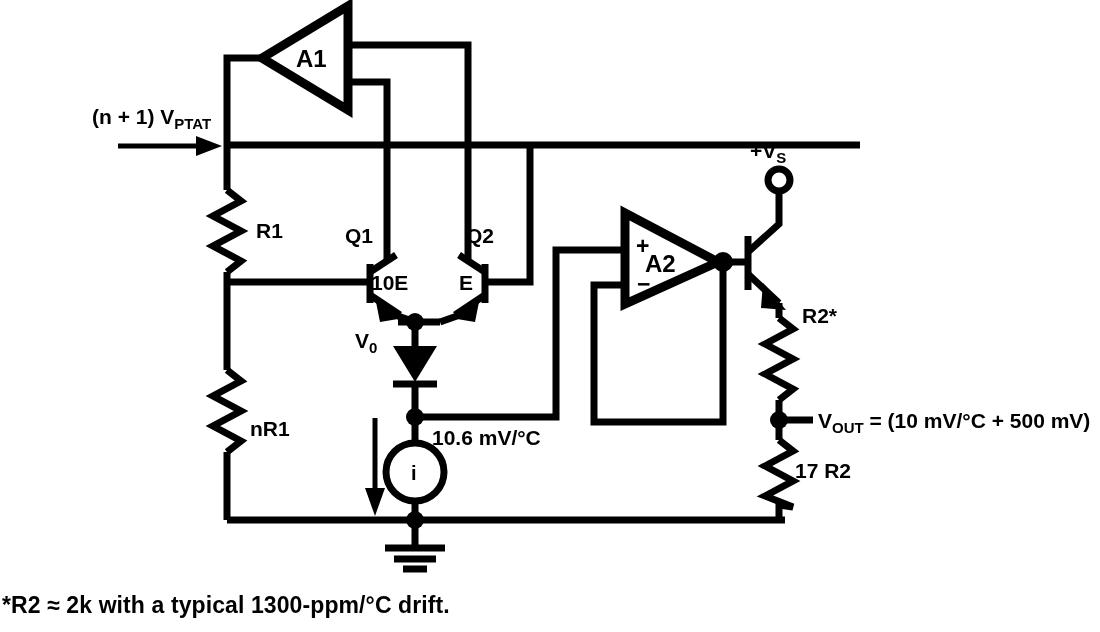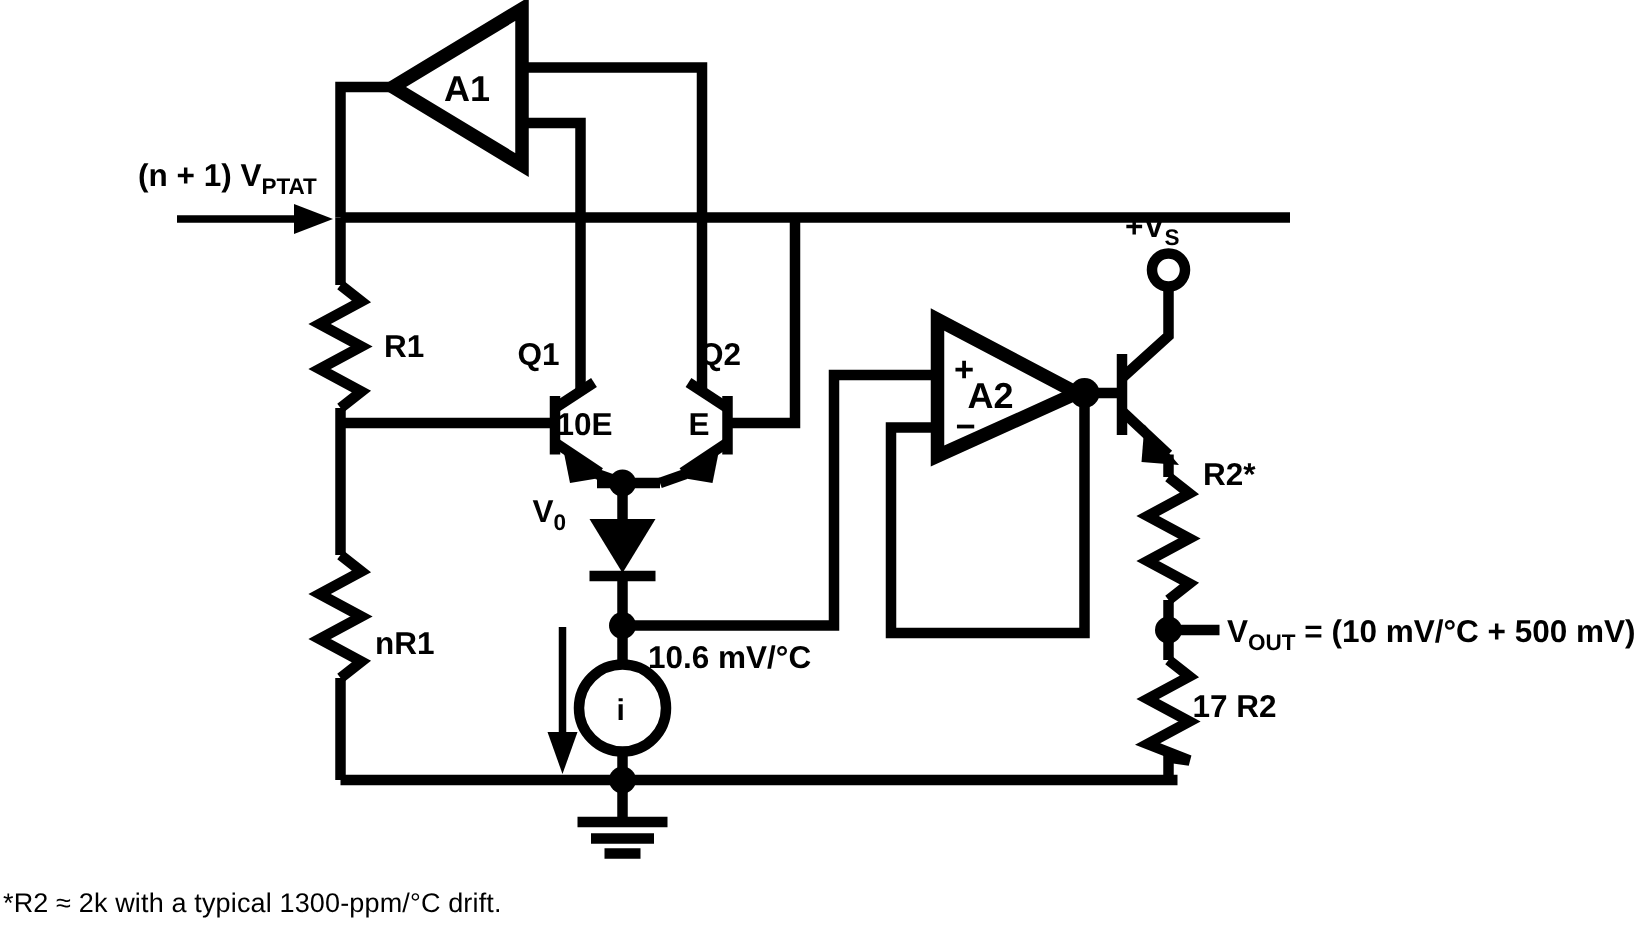--- a/index.html
+++ b/index.html
@@ -78,22 +78,22 @@
     font-weight: bold;
   }
   .sub {
     font-size: 15px;
     font-weight: bold;
   }
   .footnote {
     position: absolute;
     left: 2px;
     top: 592px;
-    font-size: 18px;
-    font-weight: normal;
+    font-size: 23px;
+    font-weight: bold;
     letter-spacing: 0.1px;
     white-space: nowrap;
   }
 </style>
 </head>
 <body>
 
 <div id="root">
 
   <svg class="schematic" viewBox="0 0 1100 632">

